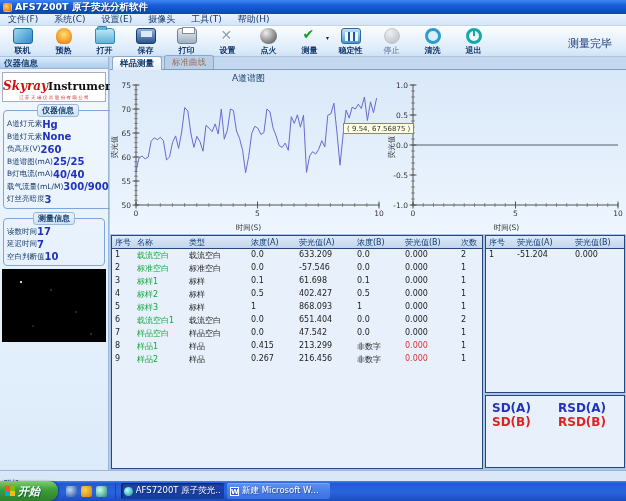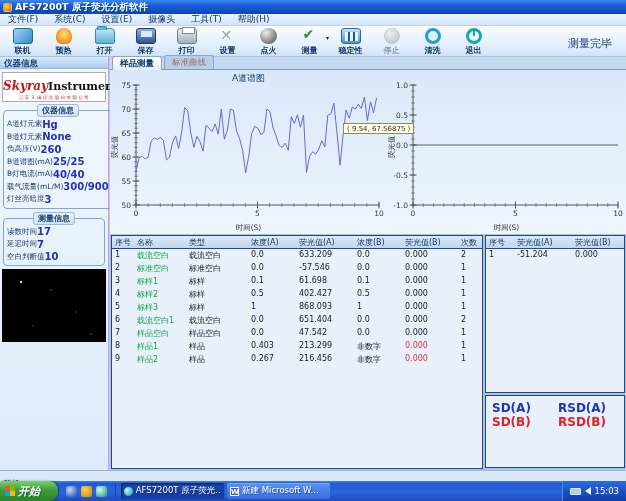--- a/index.html
+++ b/index.html
@@ -513,21 +513,21 @@
                 <span>0.0</span>
                 <span>47.542</span>
                 <span>0.0</span>
                 <span>0.000</span>
                 <span>1</span>
               </div>
               <div class="srow">
                 <span>8</span>
                 <span class="name">样品1</span>
                 <span>样品</span>
-                <span>0.403</span>
+                <span>0.415</span>
                 <span>213.299</span>
                 <span>非数字</span>
                 <span class="red">0.000</span>
                 <span>1</span>
               </div>
               <div class="srow">
                 <span>9</span>
                 <span class="name">样品2</span>
                 <span>样品</span>
                 <span>0.267</span>
@@ -584,19 +584,14 @@
     <div id="task-buttons">
         <div class="task-btn pressed">
           <span class="t-ico1"></span>
           <span class="t-lbl">AFS7200T 原子荧光...</span>
         </div>
         <div class="task-btn normal">
           <span class="t-ico2">W</span>
           <span class="t-lbl">新建 Microsoft W...</span>
         </div>
       </div>
-    <div id="tray">
-      <span class="tray-kb"></span>
-      <span class="tray-snd"></span>
-      <span id="tray-time">15:03</span>
-    </div>
   </div>
 </div>
 
 </body></html>

